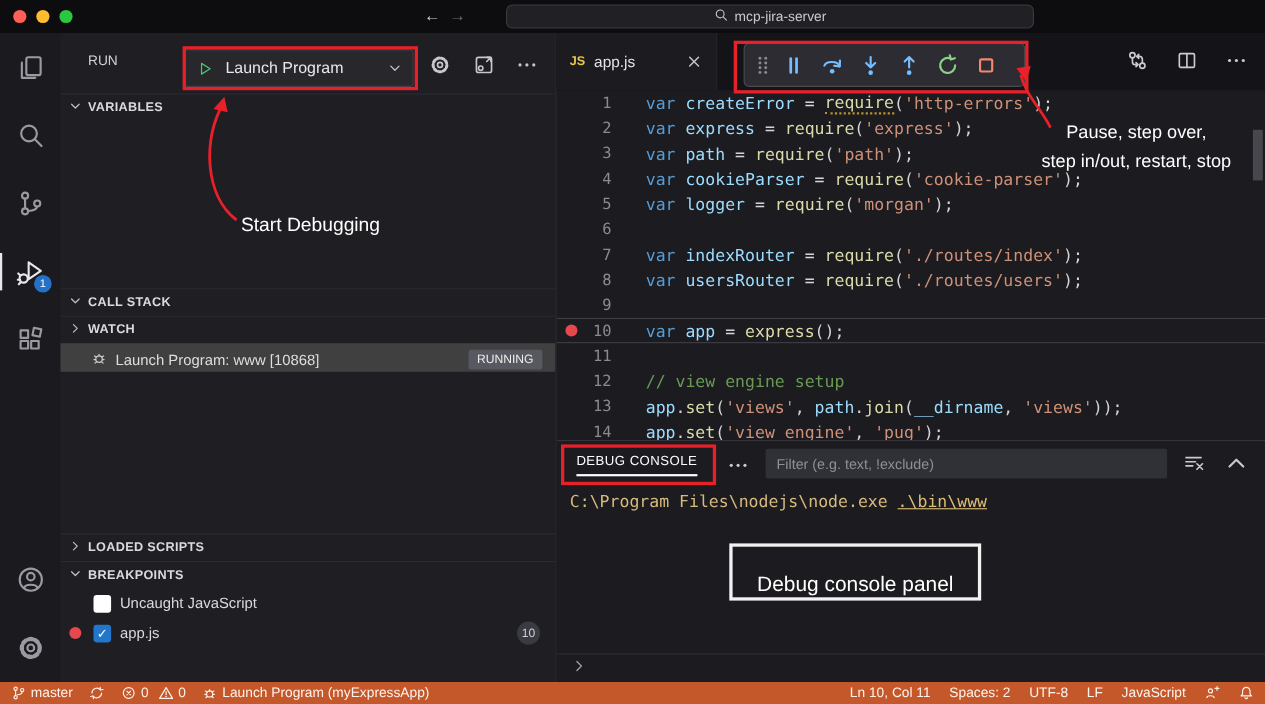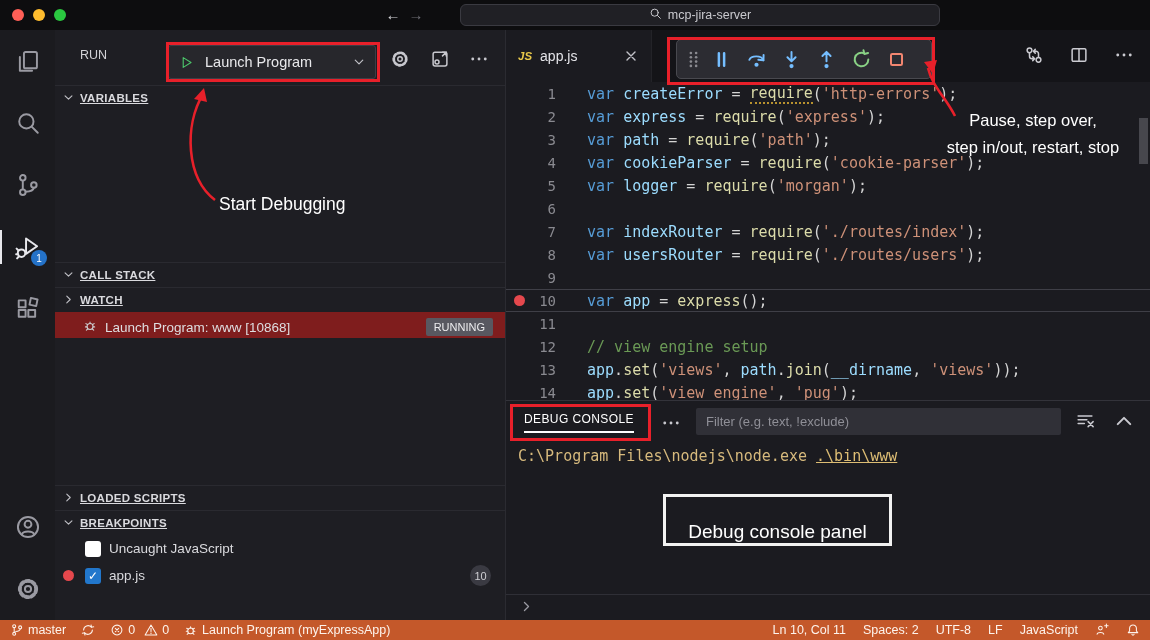--- a/index.html
+++ b/index.html
@@ -38,44 +38,44 @@
   .sb-run-label { position:absolute; left:25px; top:18px; font-size:12.5px; color:#d2d2d6; }
   .launch-select { position:absolute; left:113px; top:15px; width:208px; height:34px; background:#27272c;
     border:1px solid #3e3e46; border-radius:3px; display:flex; align-items:center; padding:0 10px; cursor:pointer; }
   .launch-select .play { color:#4cc66b; width:15px; height:15px; }
   .launch-select .lbl { margin-left:11px; font-size:14.5px; color:#e8e8eb; }
   .launch-select .chev { margin-left:auto; color:#c0c0c6; width:12px; height:12px; }
   .sb-hdr-icon { position:absolute; top:19px; width:20px; height:20px; color:#c7c7cd; cursor:pointer; }
   .sb-hdr-icon svg { width:20px; height:20px; }
 
   .section-hdr { height:25px; display:flex; align-items:center; padding-left:8px; gap:6px;
-    font-weight:bold; font-size:11.5px; letter-spacing:.3px; color:#dadade; border-top:1px solid #2a2a30; cursor:pointer;text-decoration:underline; }
+    font-weight:bold; font-size:11.5px; letter-spacing:.3px; color:#dadade; border-top:1px solid #2a2a30; cursor:pointer; }
   .section-hdr svg { width:11px; height:11px; color:#c0c0c6; }
   .spacer1 { height:152px; } .spacer2 { height:147px; }
 
-  .session-row { height:26px; background:#7f1d1d; display:flex; align-items:center; padding:4px 12px 0 28px; cursor:pointer; }
+  .session-row { height:26px; background:#404040; display:flex; align-items:center; padding:4px 12px 0 28px; cursor:pointer; }
   .session-row svg { width:15px; height:15px; color:#cccccf; }
   .session-row .lbl { margin-left:7px; font-size:13.5px; color:#dedee1; }
   .session-badge { margin-left:auto; background:#585860; color:#ececee; font-size:11px; padding:3px 8px; border-radius:2px; }
 
   .bp-row { height:27px; display:flex; align-items:center; padding:0 14px 0 30px; position:relative; cursor:pointer; }
   .bp-row .dot { position:absolute; left:8px; width:11px; height:11px; border-radius:50%; background:var(--bp-red); }
   .cb { width:16px; height:16px; border-radius:3px; background:#ffffff; flex:none; }
   .cb.checked { background:#2277cc; color:#fff; font-size:12px; line-height:16px; text-align:center; }
   .cb.checked::after { content:"✓"; }
   .bp-row .lbl { margin-left:8px; font-size:13.5px; color:#dadade; }
   .count-badge { margin-left:auto; background:#3a3a42; color:#cfcfd4; width:21px; height:21px; border-radius:50%;
     font-size:11px; display:flex; align-items:center; justify-content:center; }
 
   
   .editor-col { flex:1; display:flex; flex-direction:column; background:#1b1b20; border-left:1px solid #2b2b31; position:relative; }
   .tabbar { height:52px; background:#141418; position:relative; display:flex; }
   .tab { width:146px; background:#1b1b20; display:flex; align-items:center; padding:0 12px; gap:8px;
     border-right:1px solid #232328; cursor:pointer; }
-  .js-badge { color:#e8c84a; font-weight:bold; font-size:11.5px;font-style:italic; }
+  .js-badge { color:#e8c84a; font-weight:bold; font-size:11.5px; }
   .tab .lbl { font-size:14px; color:#e4e4e8; }
   .tab .close { margin-left:auto; width:16px; height:16px; color:#c2c2c8; }
   .dbg-toolbar { position:absolute; left:170px; top:9px; width:256px; height:40px; background:#2c2c32;
     border:1px solid #49494f; border-radius:5px; display:flex; align-items:center; padding:0 5px; }
   .tb-btn { width:35px; height:32px; display:flex; align-items:center; justify-content:center; cursor:pointer; }
   .tb-btn svg { width:21px; height:21px; }
   .tb-grip { color:#8a8a90; width:22px; }
   .ed-actions { position:absolute; right:16px; top:15px; display:flex; gap:25px; color:#cbcbd1; }
   .ed-actions span { width:20px; height:20px; cursor:pointer; }
   .ed-actions svg { width:20px; height:20px; }

